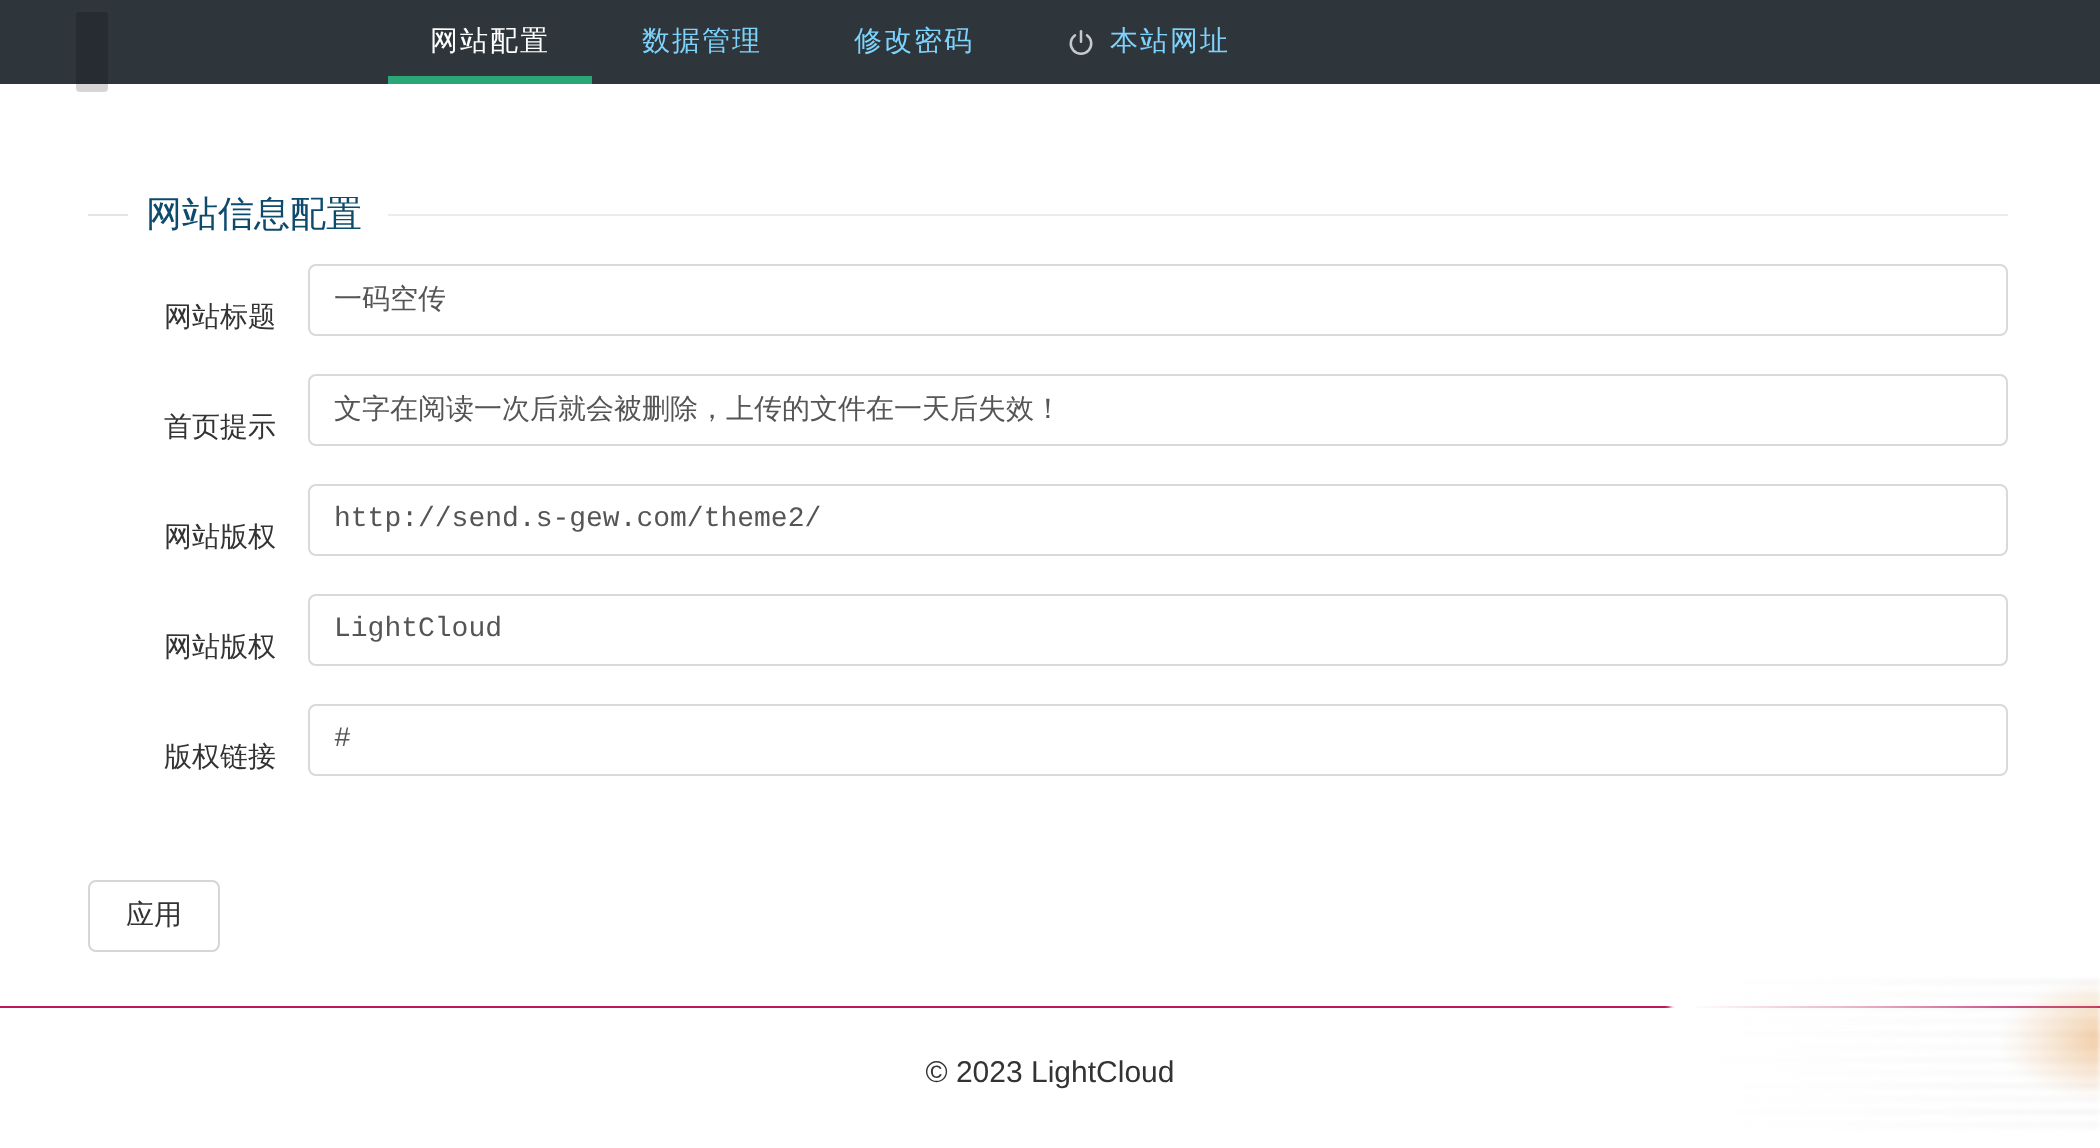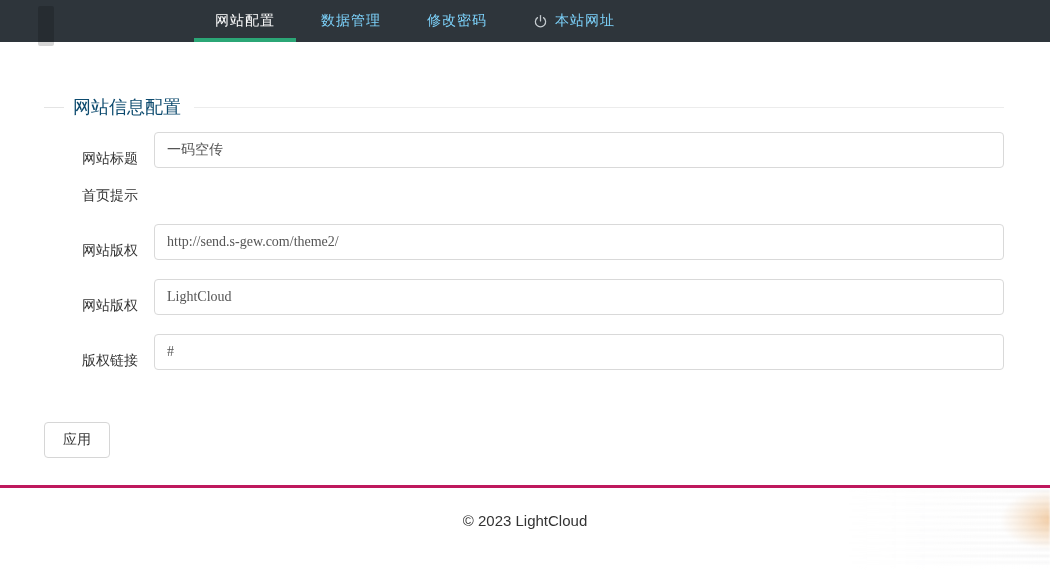--- a/index.html
+++ b/index.html
@@ -51,33 +51,33 @@
 
   .form{margin-top:12px;}
   .form-row{display:flex;align-items:flex-end;margin-bottom:19px;}
   .form-row label{
     width:110px;padding-right:16px;text-align:right;
     font-size:14px;color:#333;flex:none;
   }
   .field{
     flex:1;height:36px;border:1px solid #d9d9d9;border-radius:4px;
     padding:0 12px;font-size:14px;color:#555;outline:none;
-    font-family:Liberation Serif, serif;background:#fff;
+    font-family:Liberation Mono, monospace;background:#fff;
   }
 
   .apply-btn{
     margin-top:33px;min-width:66px;height:36px;padding:0 10px;
     background:#fff;border:1px solid #d6d6d6;border-radius:4px;
     font-size:14px;color:#333;cursor:pointer;
     font-family:"Liberation Sans","DejaVu Sans",sans-serif;
   }
 
   
   .footer{
-    margin-top:27px;border-top:3px solid #be185d;
+    margin-top:27px;border-top:1px solid #be185d;
     padding-top:24px;text-align:center;
     font-size:15px;color:#333;
   }
 
   
   .watermark{
     position:absolute;right:0;bottom:6px;width:215px;height:78px;
     pointer-events:none;
     background:
       linear-gradient(to left, rgba(255,255,255,0) 0%, rgba(255,255,255,0.65) 55%, #ffffff 95%),
@@ -128,20 +128,21 @@
 
   <form class="form">
 
     <div class="form-row">
       <label>网站标题</label>
       <input class="field" type="text" value="一码空传" style="">
     </div>
 
     <div class="form-row">
       <label>首页提示</label>
+      <input class="field" type="text" value="文字在阅读一次后就会被删除，上传的文件在一天后失效！" style="">
     </div>
 
     <div class="form-row">
       <label>网站版权</label>
       <input class="field" type="text" value="http://send.s-gew.com/theme2/" style="">
     </div>
 
     <div class="form-row">
       <label>网站版权</label>
       <input class="field" type="text" value="LightCloud" style="">

